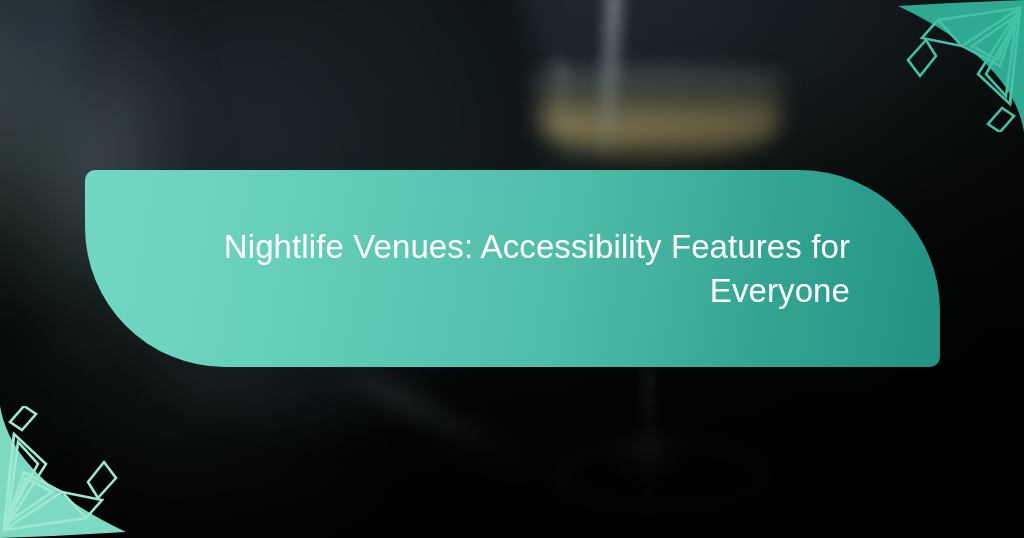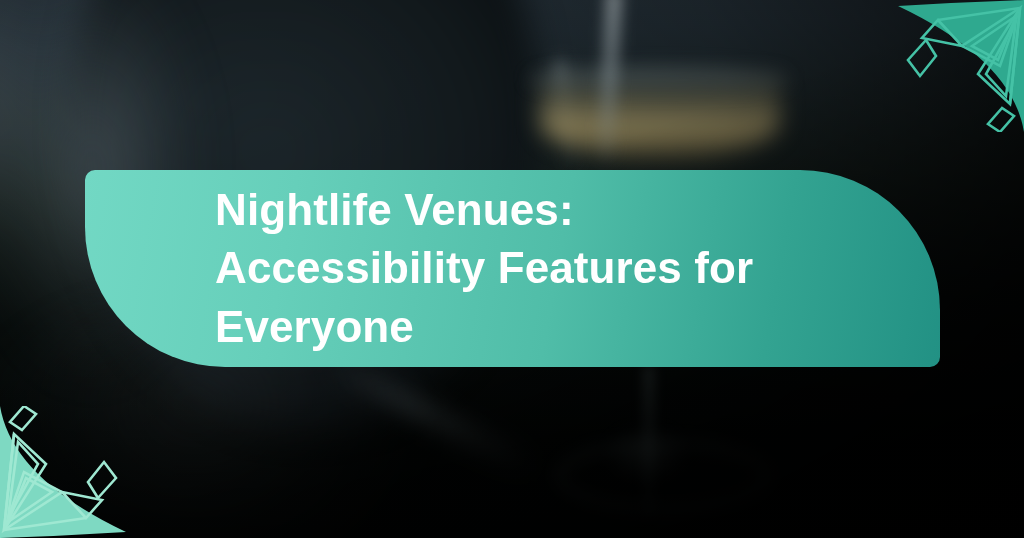--- a/index.html
+++ b/index.html
@@ -197,24 +197,24 @@
     display: flex;
     align-items: center;
     justify-content: center;
     box-sizing: border-box;
     padding: 0 90px 0 130px;
   }
   #banner-title {
     margin: 0;
     color: #ffffff;
     font-family: "Liberation Sans", sans-serif;
-    font-size: 44px;
-    font-weight: 700;
+    font-size: 33px;
+    font-weight: 400;
     line-height: 1.33;
-    text-align: left;
+    text-align: right;
     letter-spacing: 0.1px;
     max-width: 660px;
   }
 </style>
 </head>
 <body>
 
 <div id="banner-stage">
 
   <div class="photo-bg">

